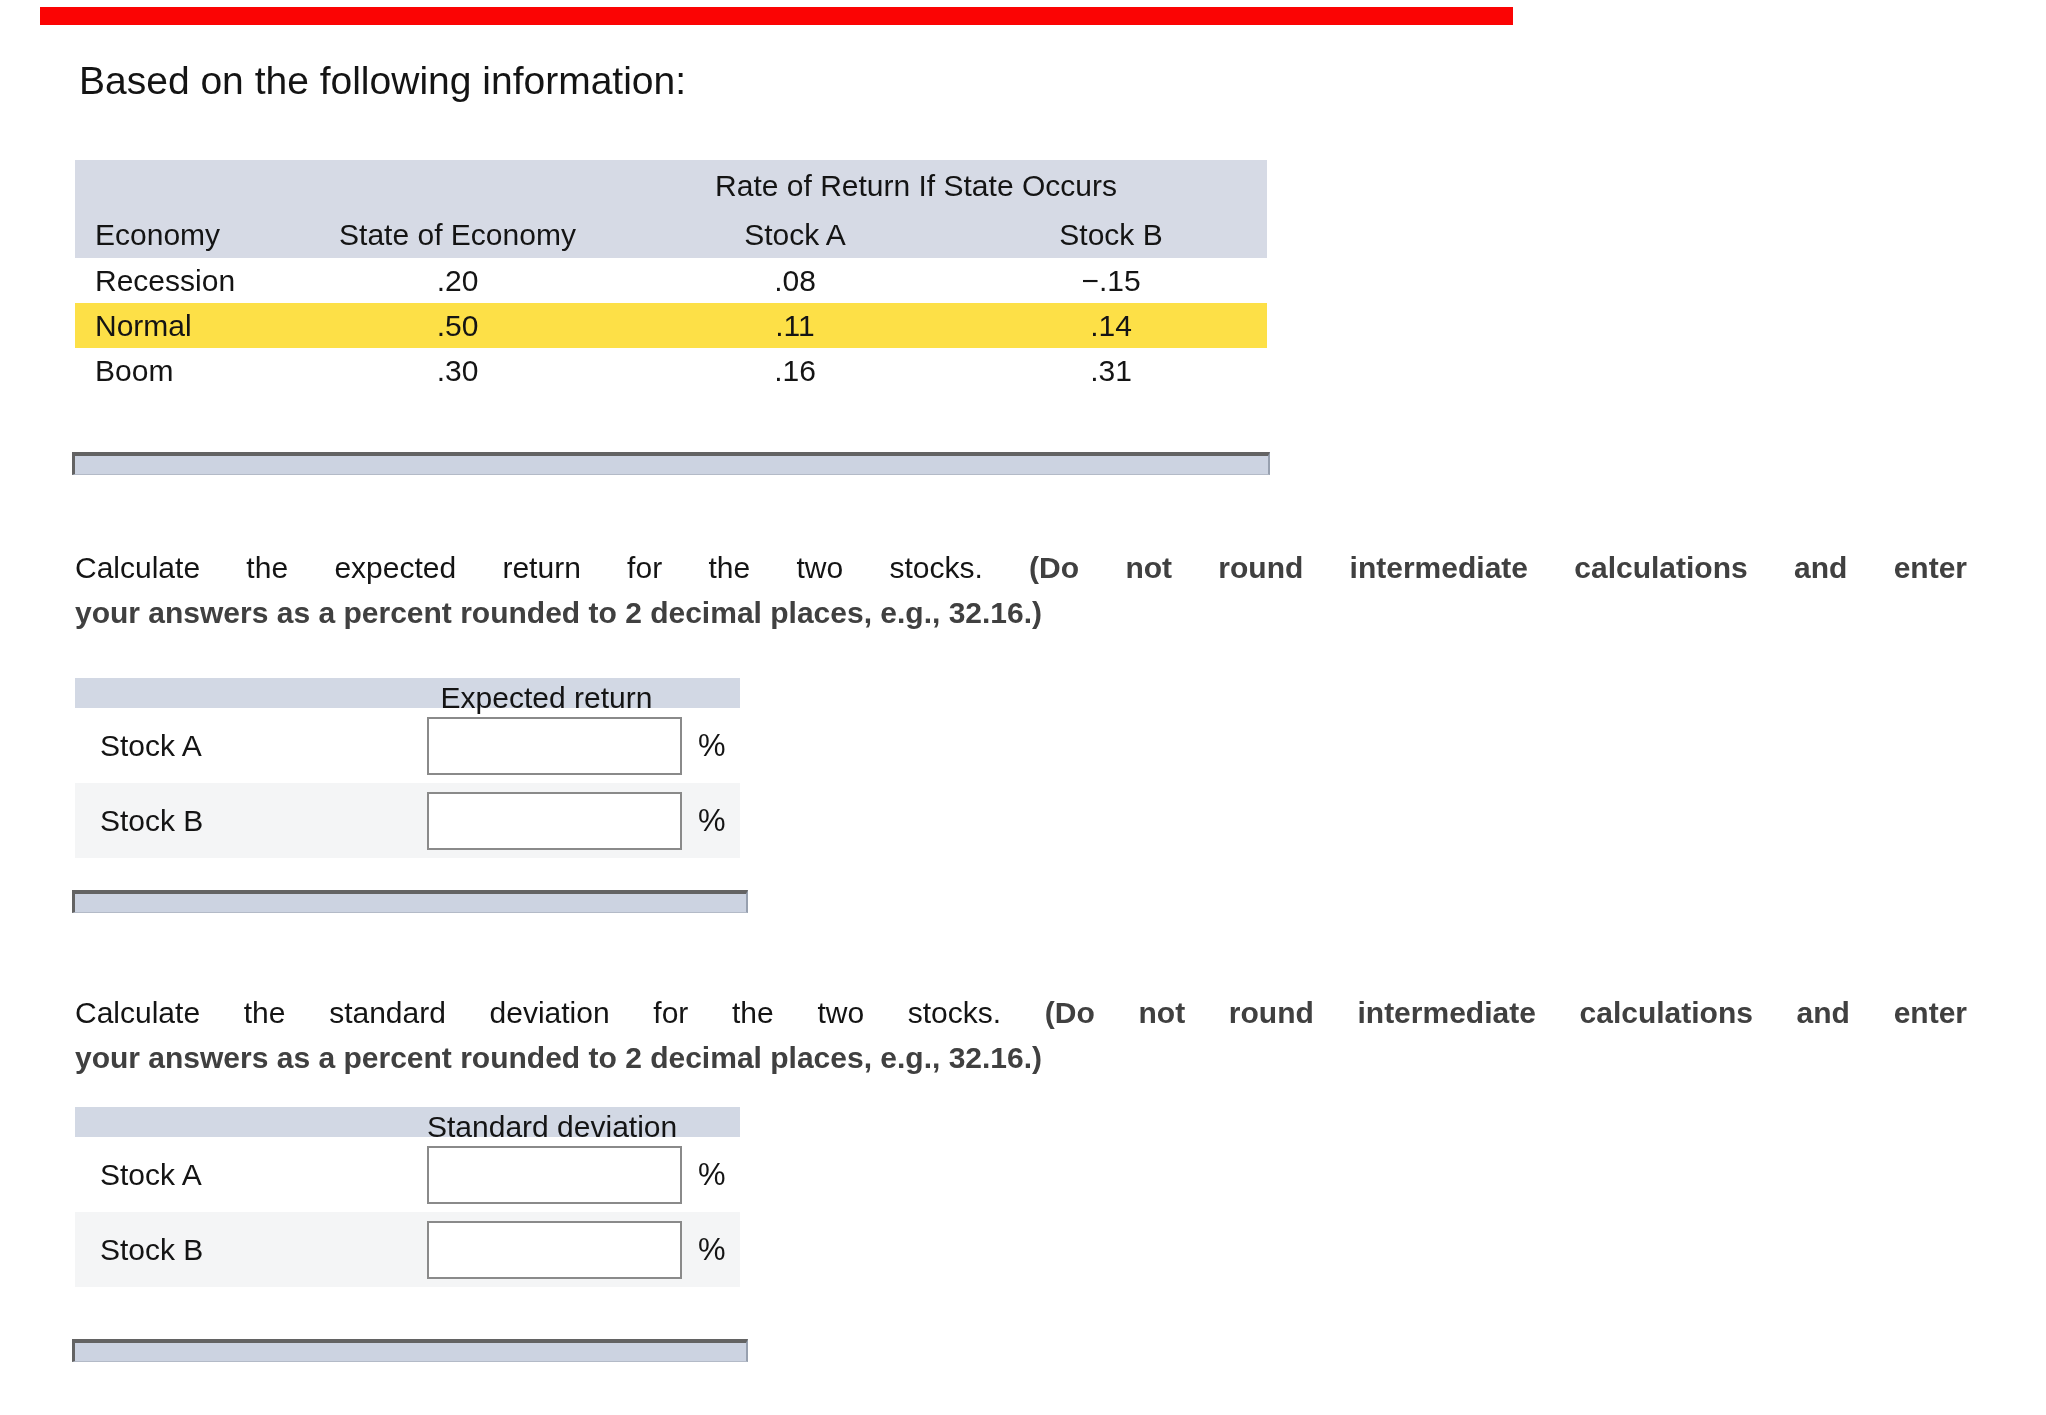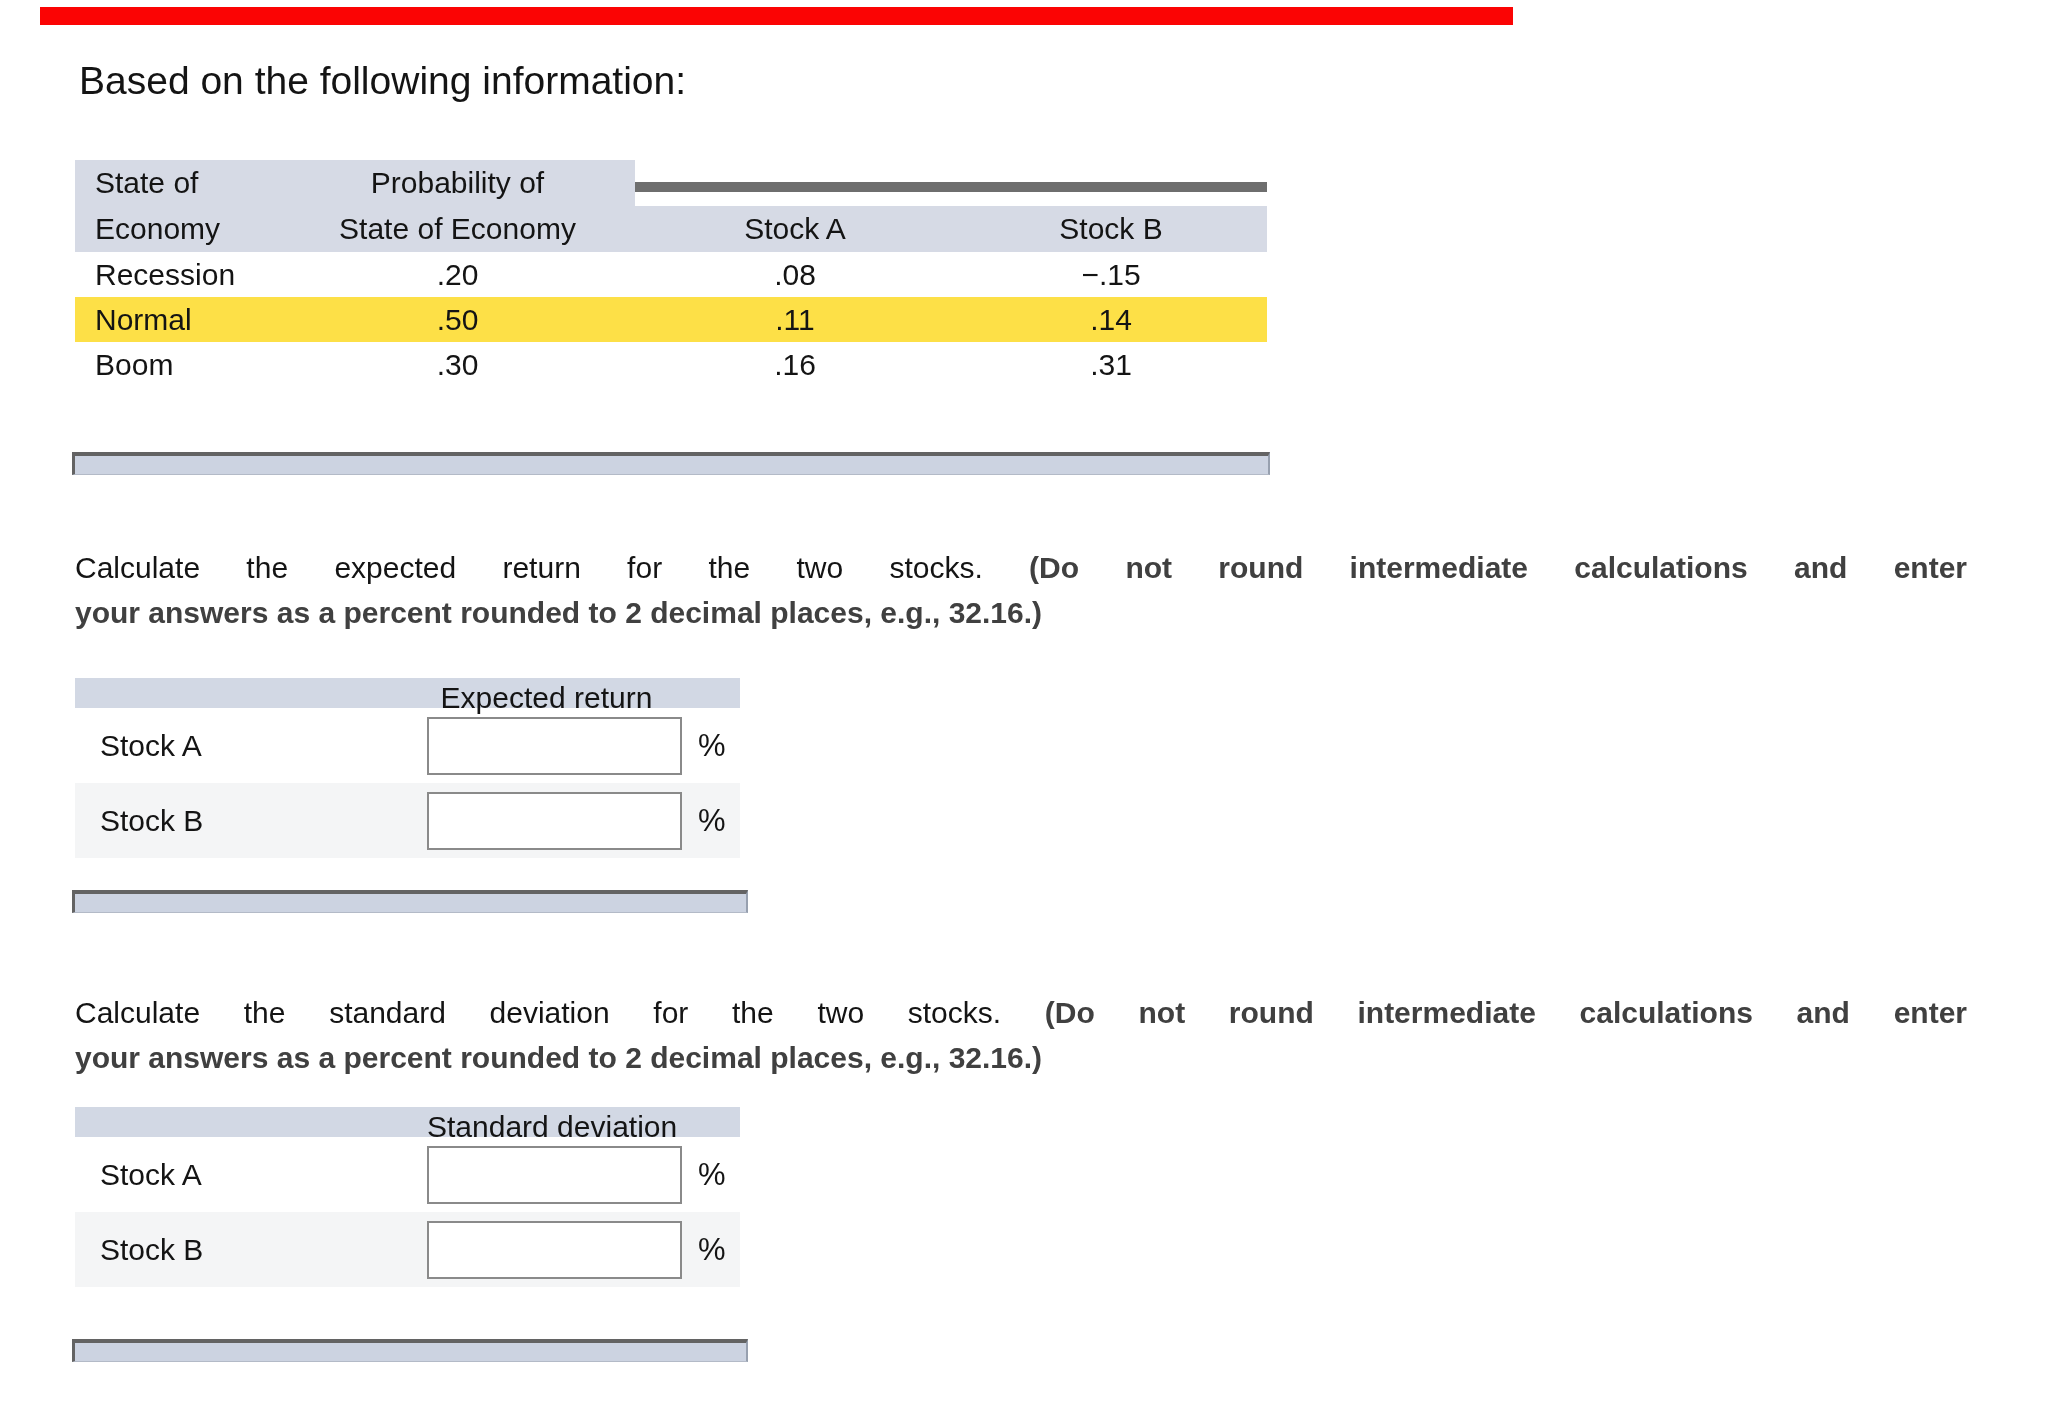--- a/index.html
+++ b/index.html
@@ -75,26 +75,24 @@
 
 <div id="info-table" class="abs">
   <table>
     <colgroup>
         <col class="c1">
         <col class="c2">
         <col class="c3">
         <col class="c4">
       </colgroup>
     <thead>
-      <tr class="h2">
-        <th class="hdr-bg cell-left">State of</th>
-        <th class="hdr-bg cell-center">Probability of</th>
-        <th class="rule-cell" colspan="2">
-          <div class="rule"></div>
-        </th>
+      <tr class="h1">
+        <th class="hdr-bg"></th>
+        <th class="hdr-bg"></th>
+        <th class="hdr-bg span-th" colspan="2">Rate of Return If State Occurs</th>
       </tr>
       <tr class="h3">
         <th class="hdr-bg cell-left">Economy</th>
         <th class="hdr-bg cell-center">State of Economy</th>
         <th class="hdr-bg cell-center">Stock A</th>
         <th class="hdr-bg cell-center">Stock B</th>
       </tr>
     </thead>
     <tbody>
       <tr>

